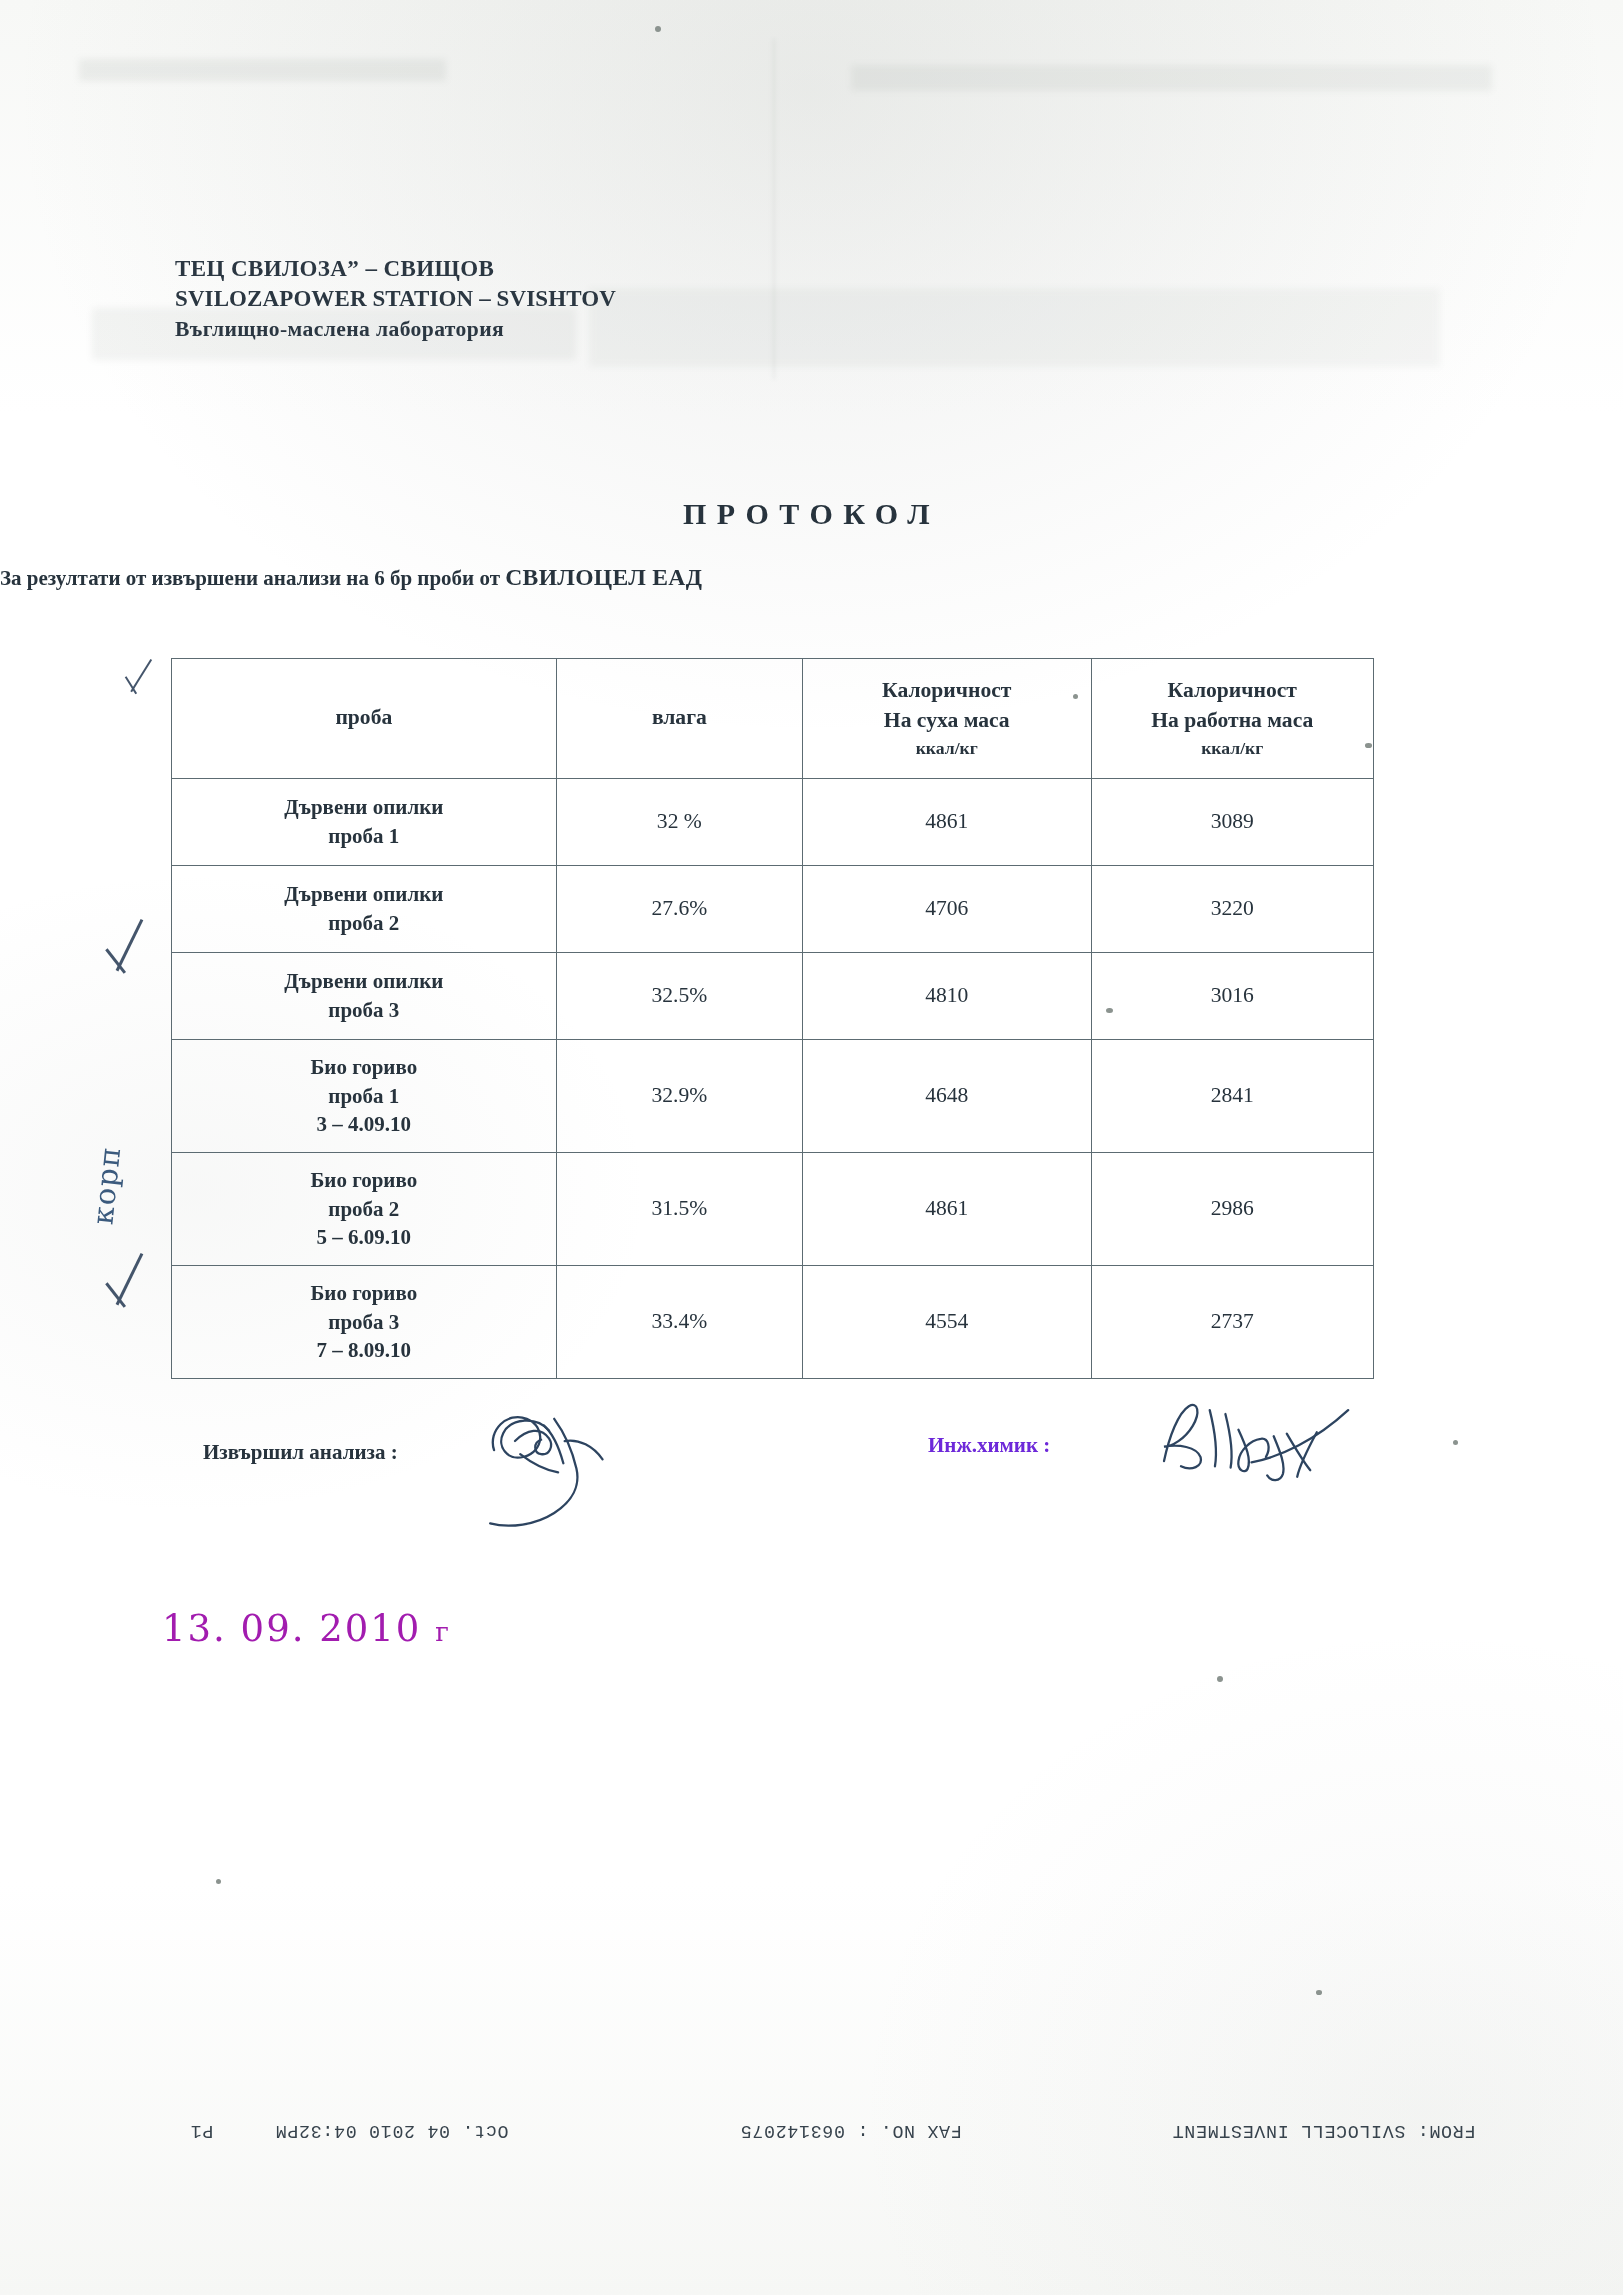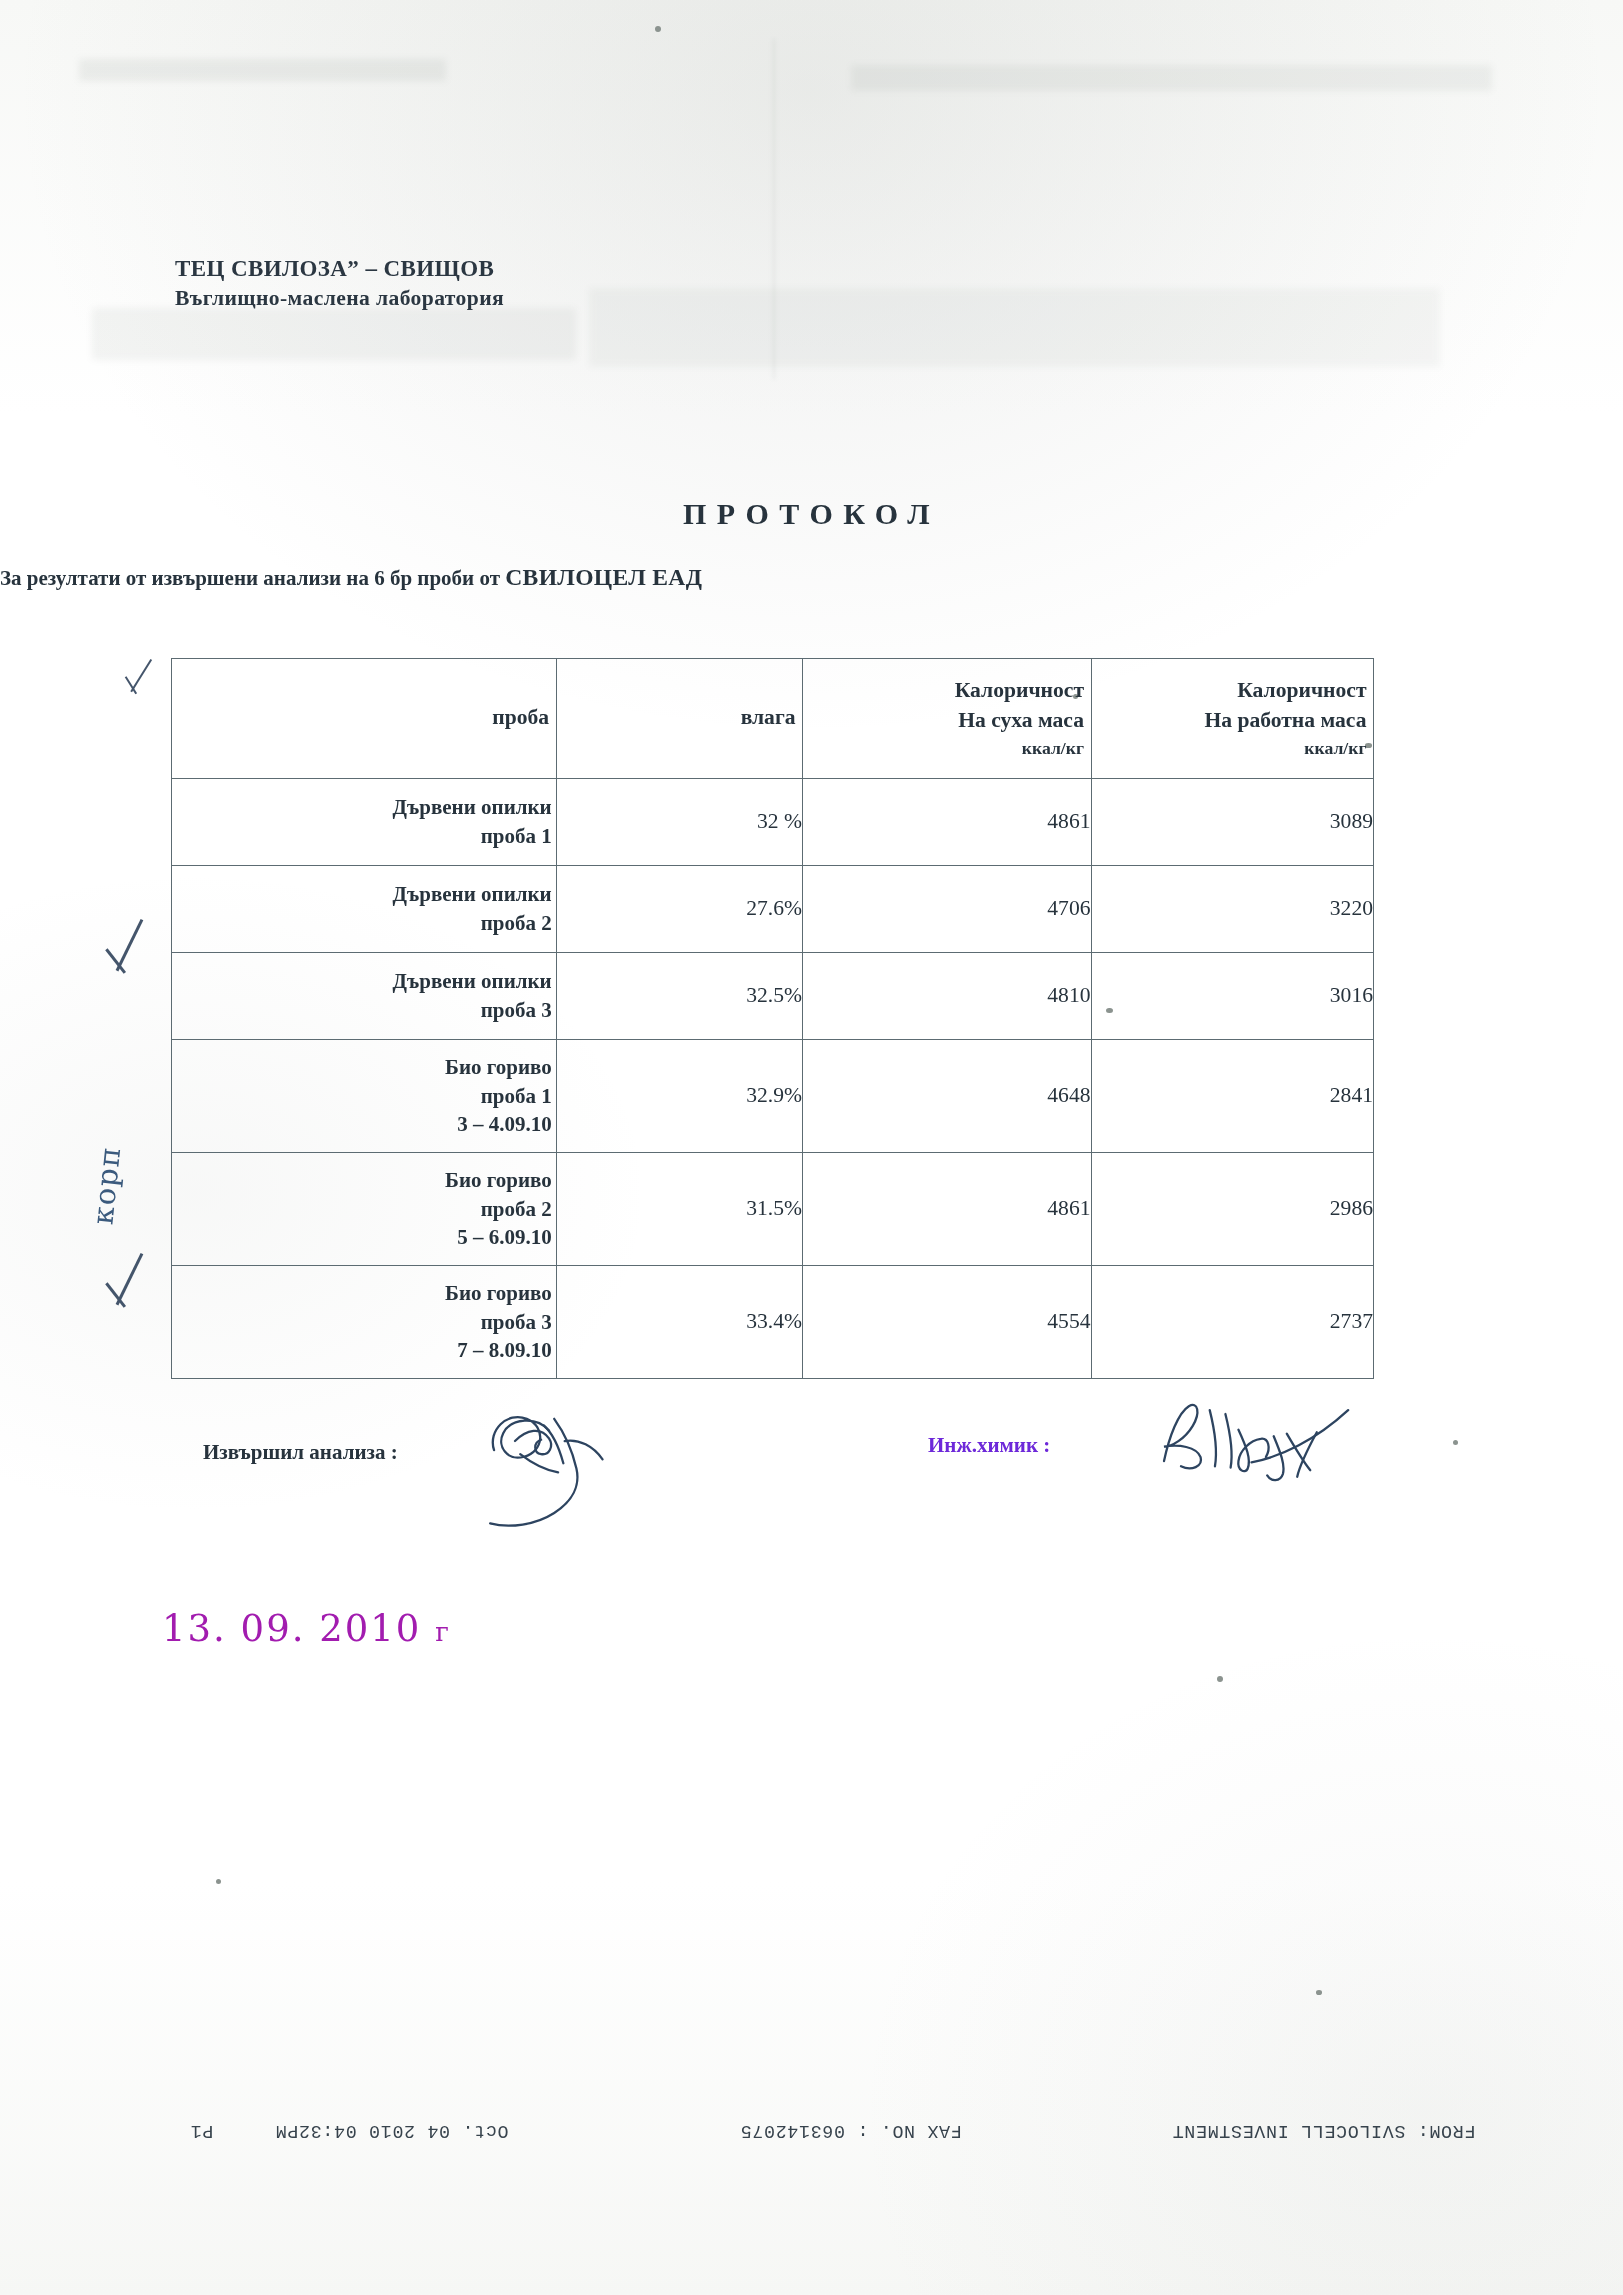--- a/index.html
+++ b/index.html
@@ -91,21 +91,21 @@
     width: 1203px;
   }
   table.results {
     border-collapse: collapse;
     width: 100%;
     color: #27333d;
   }
   table.results th,
   table.results td {
     border: 1.3px solid #5c6b72;
-    text-align: right;
+    text-align: center;
     vertical-align: middle;
     font-size: 20px;
     padding: 0;
   }
   table.results thead th {
     font-weight: 600;
     font-size: 21.6px;
     line-height: 1.38;
     height: 111px;
     padding: 3.9px 6.5px;
@@ -264,20 +264,21 @@
   <div class="dot" style="left:1073px; top:694px; width:5.2px; height:5.2px;"></div>
   <div class="dot" style="left:1365px; top:743px; width:6.5px; height:4.6px;"></div>
   <div class="dot" style="left:1106px; top:1008px; width:6.5px; height:5.2px;"></div>
   <div class="dot" style="left:1453px; top:1440px; width:5.2px; height:5.2px;"></div>
   <div class="dot" style="left:1217px; top:1676px; width:5.9px; height:5.9px;"></div>
   <div class="dot" style="left:216px; top:1879px; width:5.2px; height:5.2px;"></div>
   <div class="dot" style="left:1316px; top:1990px; width:5.9px; height:4.6px;"></div>
 
   <div class="header">
     <div class="header-line l1">ТЕЦ СВИЛОЗА” – СВИЩОВ</div>
+    <div class="header-line l2">SVILOZAPOWER STATION – SVISHTOV</div>
     <div class="header-line l3">Въглищно-маслена лаборатория</div>
   </div>
 
   <div class="doc-title">ПРОТОКОЛ</div>
   <div class="doc-subtitle">
     <span>За резултати от извършени анализи на 6 бр проби от </span><span class="big">СВИЛОЦЕЛ ЕАД</span>
   </div>
 
   <div class="table-wrap">
     <table class="results">

